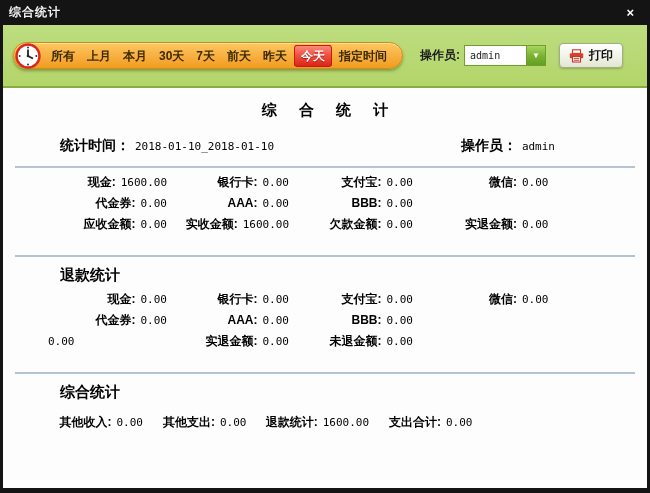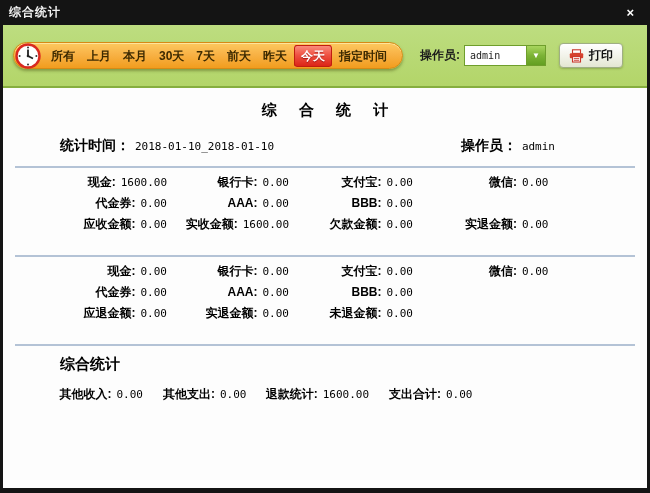--- a/index.html
+++ b/index.html
@@ -236,20 +236,21 @@
               <span class="stat-value">0.00</span>
             </div>
             <div class="stat-cell">
               <span class="stat-label">实退金额:</span>
               <span class="stat-value">0.00</span>
             </div>
           </div>
         </div>
         <div class="divider"></div>
         <div class="section">
+          <div class="section-heading">退款统计</div>
           <div class="stat-row">
             <div class="stat-cell">
               <span class="stat-label">现金:</span>
               <span class="stat-value">0.00</span>
             </div>
             <div class="stat-cell">
               <span class="stat-label">银行卡:</span>
               <span class="stat-value">0.00</span>
             </div>
             <div class="stat-cell">
@@ -270,21 +271,20 @@
               <span class="stat-label">AAA:</span>
               <span class="stat-value">0.00</span>
             </div>
             <div class="stat-cell">
               <span class="stat-label">BBB:</span>
               <span class="stat-value">0.00</span>
             </div>
           </div>
           <div class="stat-row">
             <div class="stat-cell">
-              <span class="stat-label">应退金额:</span>
               <span class="stat-value">0.00</span>
             </div>
             <div class="stat-cell">
               <span class="stat-label">实退金额:</span>
               <span class="stat-value">0.00</span>
             </div>
             <div class="stat-cell">
               <span class="stat-label">未退金额:</span>
               <span class="stat-value">0.00</span>
             </div>

